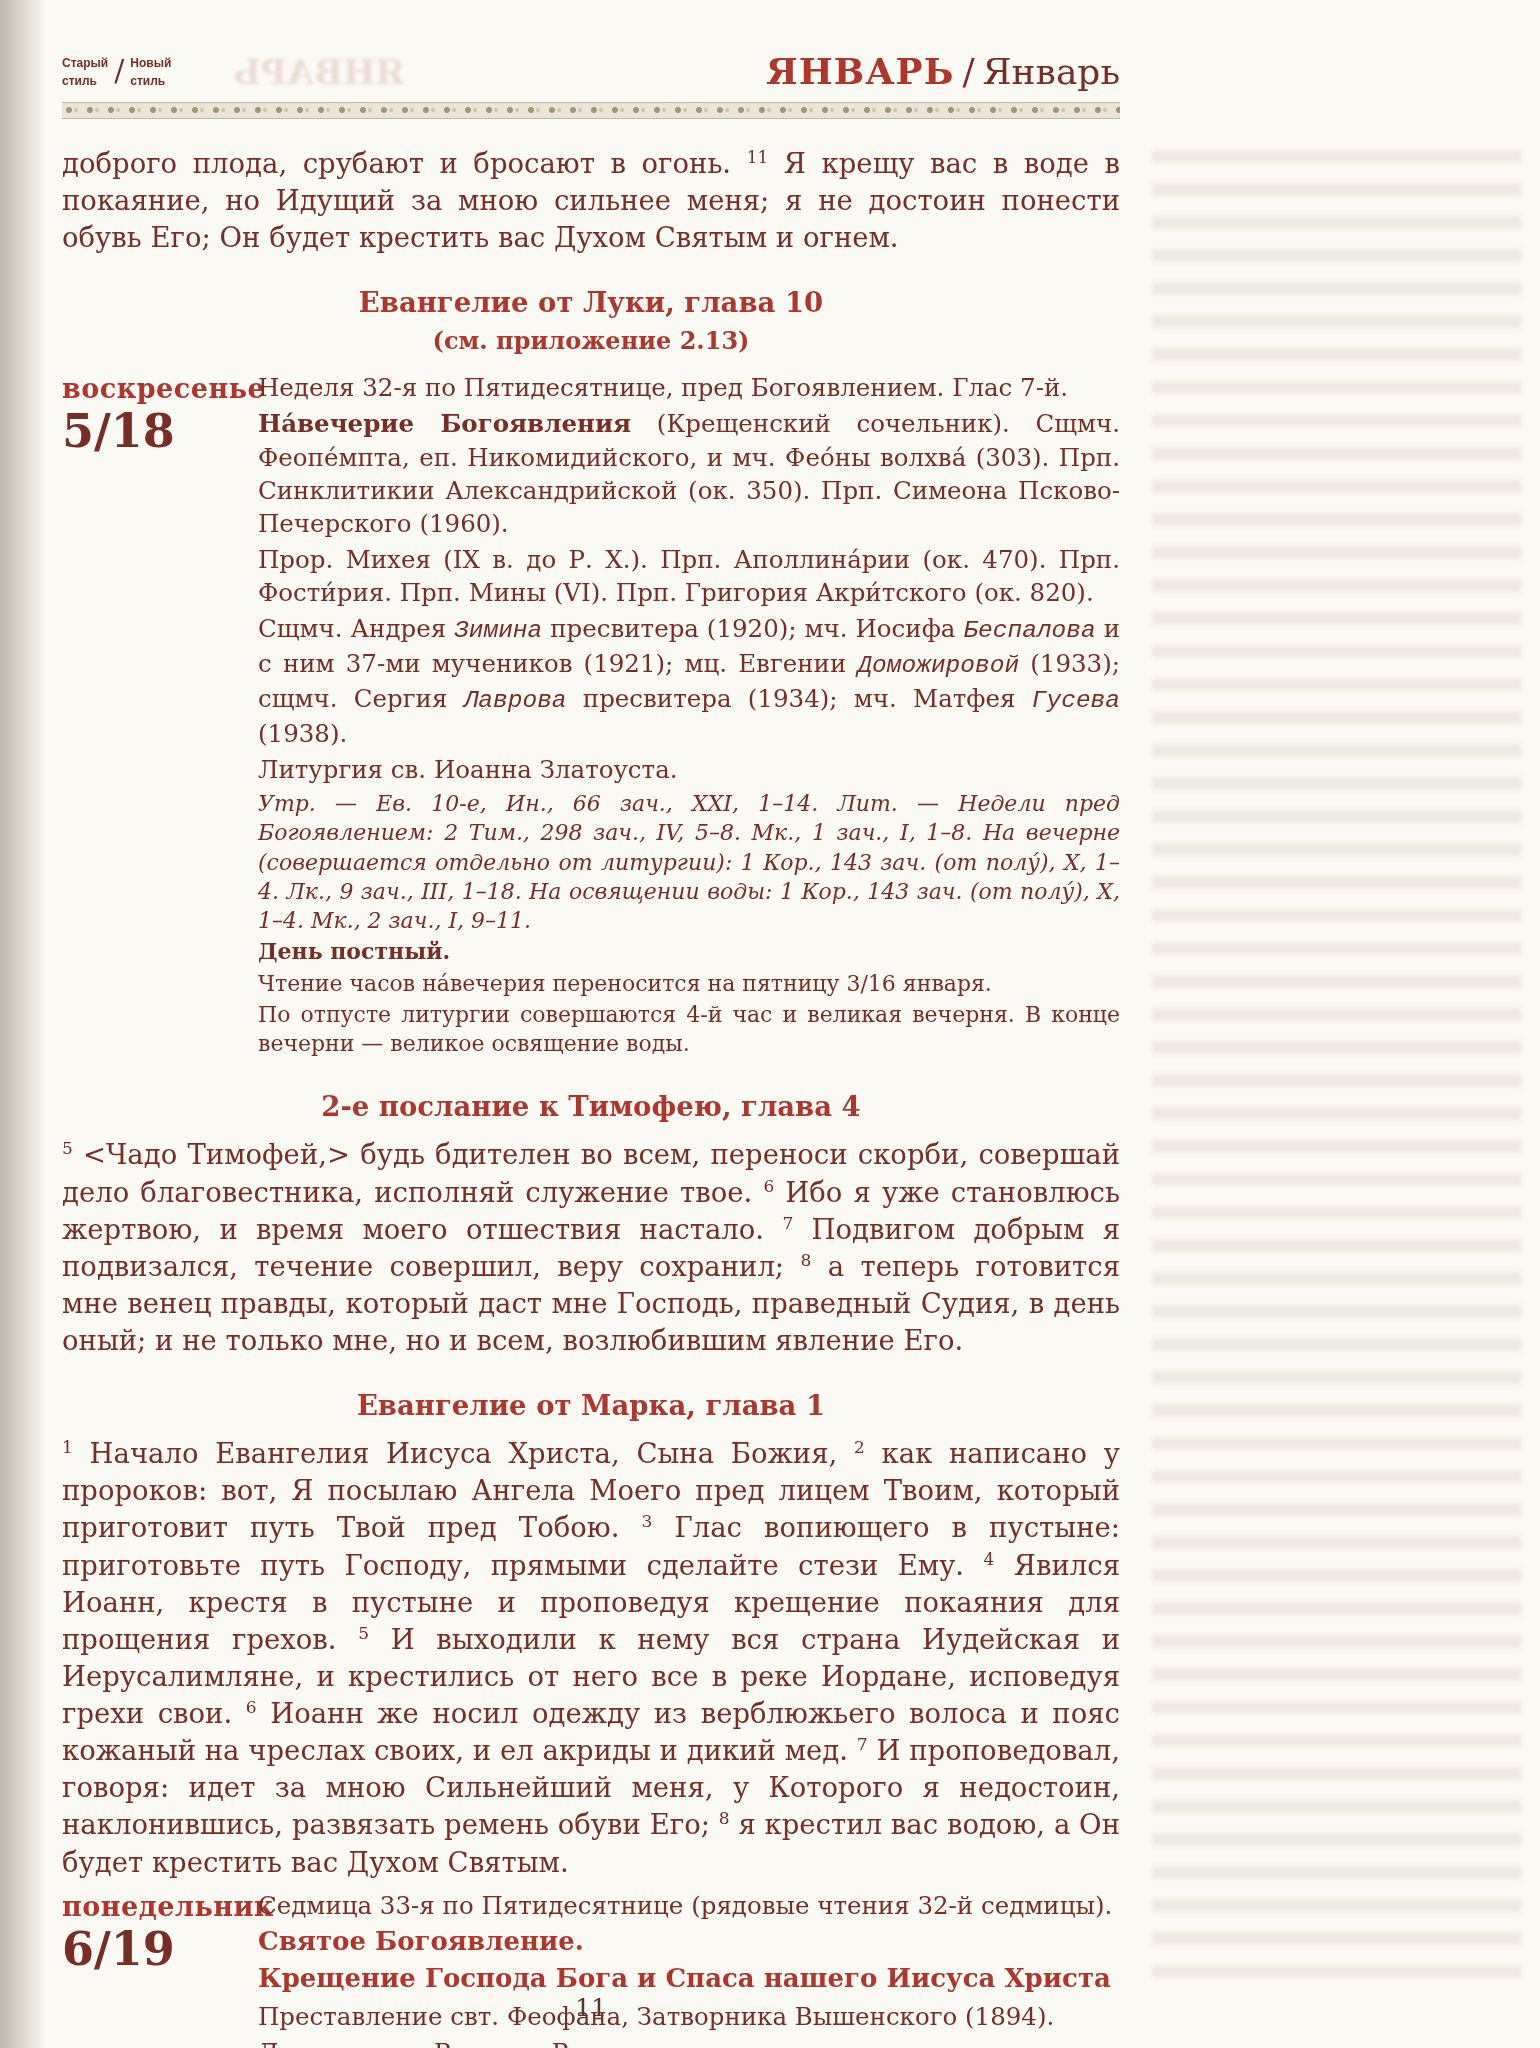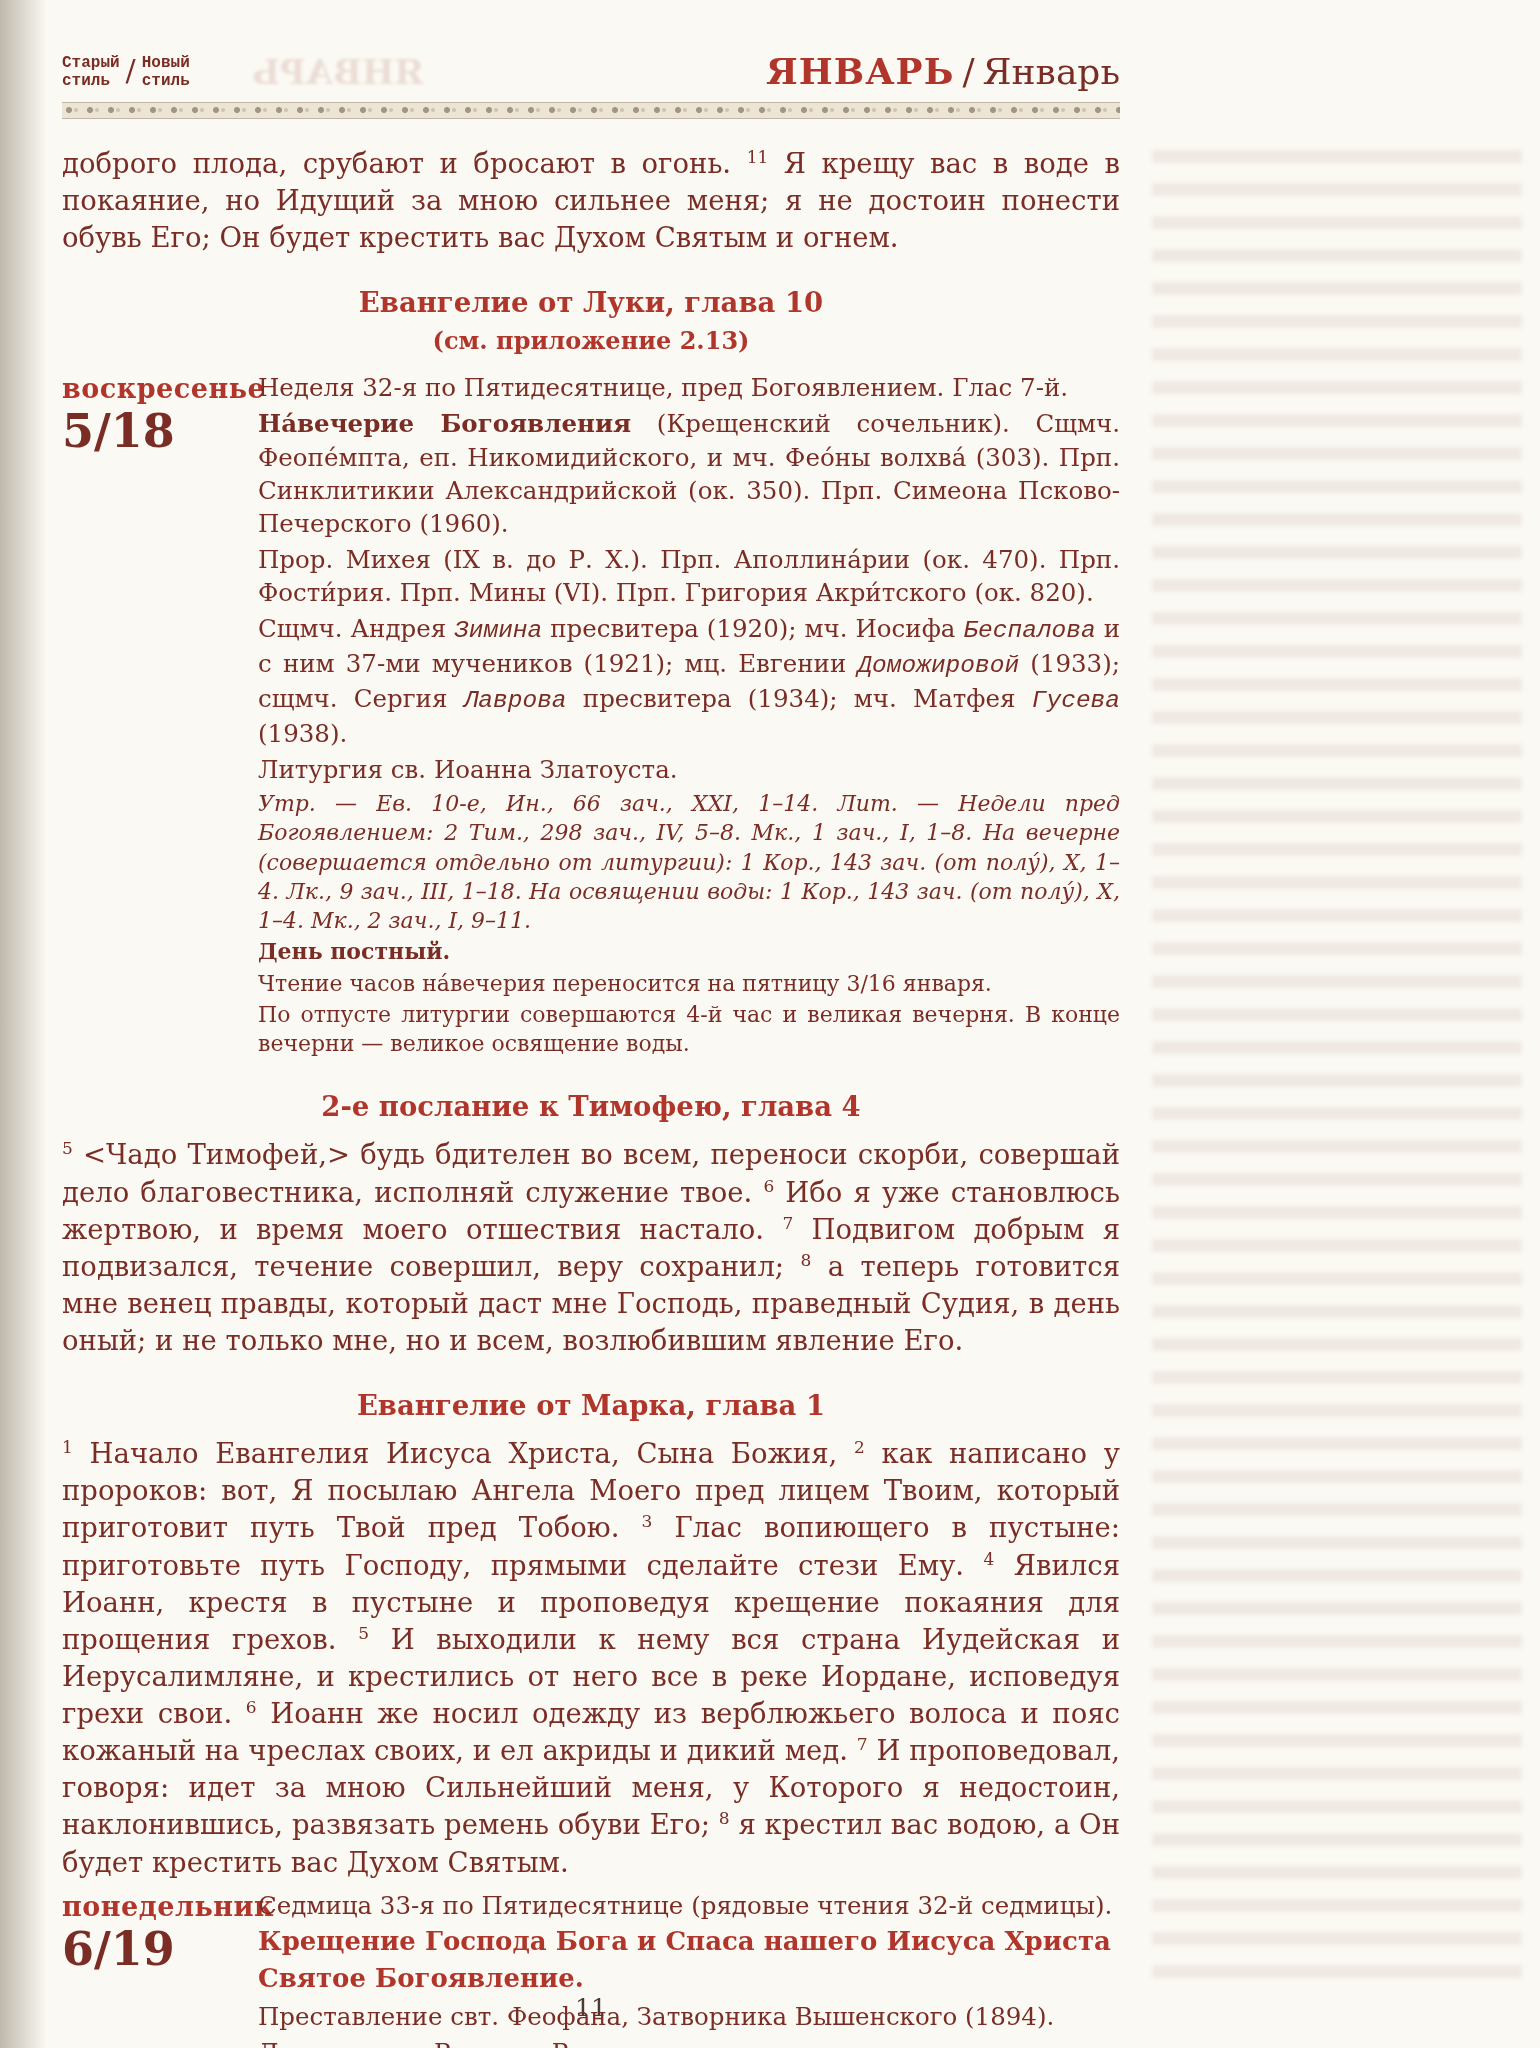--- a/index.html
+++ b/index.html
@@ -27,22 +27,22 @@
     background:repeating-linear-gradient(180deg,
       rgba(146,98,88,.10) 0 13px, rgba(146,98,88,0) 13px 33px);
     filter:blur(2px);pointer-events:none;
   }
   .content{
     position:absolute;left:62px;top:50px;width:1058px;
   }
   
   .header{display:flex;justify-content:space-between;align-items:flex-end;}
   .style-block{display:flex;align-items:center;gap:6px;position:relative;}
-  .style-col{font-size:16px;line-height:18px;font-weight:bold;color:var(--maroon);
-    font-family:Liberation Mono, monospace;}
+  .style-col{font-size:12px;line-height:18px;font-weight:bold;color:var(--maroon);
+    font-family:Liberation Sans, sans-serif;}
   .style-col.new{font-weight:bold;}
   .style-slash{font-size:30px;font-weight:normal;color:var(--maroon);transform:translateY(-2px);}
   .bleed-month{
     margin-left:56px;transform:scaleX(-1);color:rgba(165,95,84,.18);
     font-weight:bold;font-size:34px;filter:blur(1.4px);user-select:none;
   }
   .month-title{font-size:36px;white-space:nowrap;}
   .month-bold{color:var(--red);font-weight:bold;letter-spacing:1px;}
   .month-sep{color:var(--maroon);margin:0 8px;font-weight:normal;}
   .month-reg{color:var(--maroon);font-weight:normal;}
@@ -144,22 +144,22 @@
     <div class="heading">Евангелие от Марка, глава 1</div>
     <p class="scripture"><sup>1</sup><span> Начало Евангелия Иисуса Христа, Сына Божия, </span><sup>2</sup><span> как написано у пророков: вот, Я посылаю Ангела Моего пред лицем Твоим, который приготовит путь Твой пред Тобою. </span><sup>3</sup><span> Глас вопиющего в пустыне: приготовьте путь Господу, прямыми сделайте стези Ему. </span><sup>4</sup><span> Явился Иоанн, крестя в пустыне и проповедуя крещение покаяния для прощения грехов. </span><sup>5</sup><span> И выходили к нему вся страна Иудейская и Иерусалимляне, и крестились от него все в реке Иордане, исповедуя грехи свои. </span><sup>6</sup><span> Иоанн же носил одежду из верблюжьего волоса и пояс кожаный на чреслах своих, и ел акриды и дикий мед. </span><sup>7</sup><span> И проповедовал, говоря: идет за мною Сильнейший меня, у Которого я недостоин, наклонившись, развязать ремень обуви Его; </span><sup>8</sup><span> я крестил вас водою, а Он будет крестить вас Духом Святым.</span></p>
 
     <div class="day-row">
       <div class="day-col">
         <div class="day-name">понедельник</div>
         <div class="day-date">6/19</div>
       </div>
       <div class="entry-col">
         <p class="entry">Седмица 33-я по Пятидесятнице (рядовые чтения 32-й седмицы).</p>
+        <p class="feast">Святое Богоявление.</p>
         <p class="feast">Крещение Господа Бога и Спаса нашего Иисуса Христа</p>
-        <p class="feast">Святое Богоявление.</p>
         <p class="entry">Преставление свт. Феофана, Затворника Вышенского (1894).</p>
         <p class="entry">Литургия св. Василия Великого.</p>
 
       </div>
     </div>
 
   </div>
 
   <div class="page-number">11</div>
 </div>

